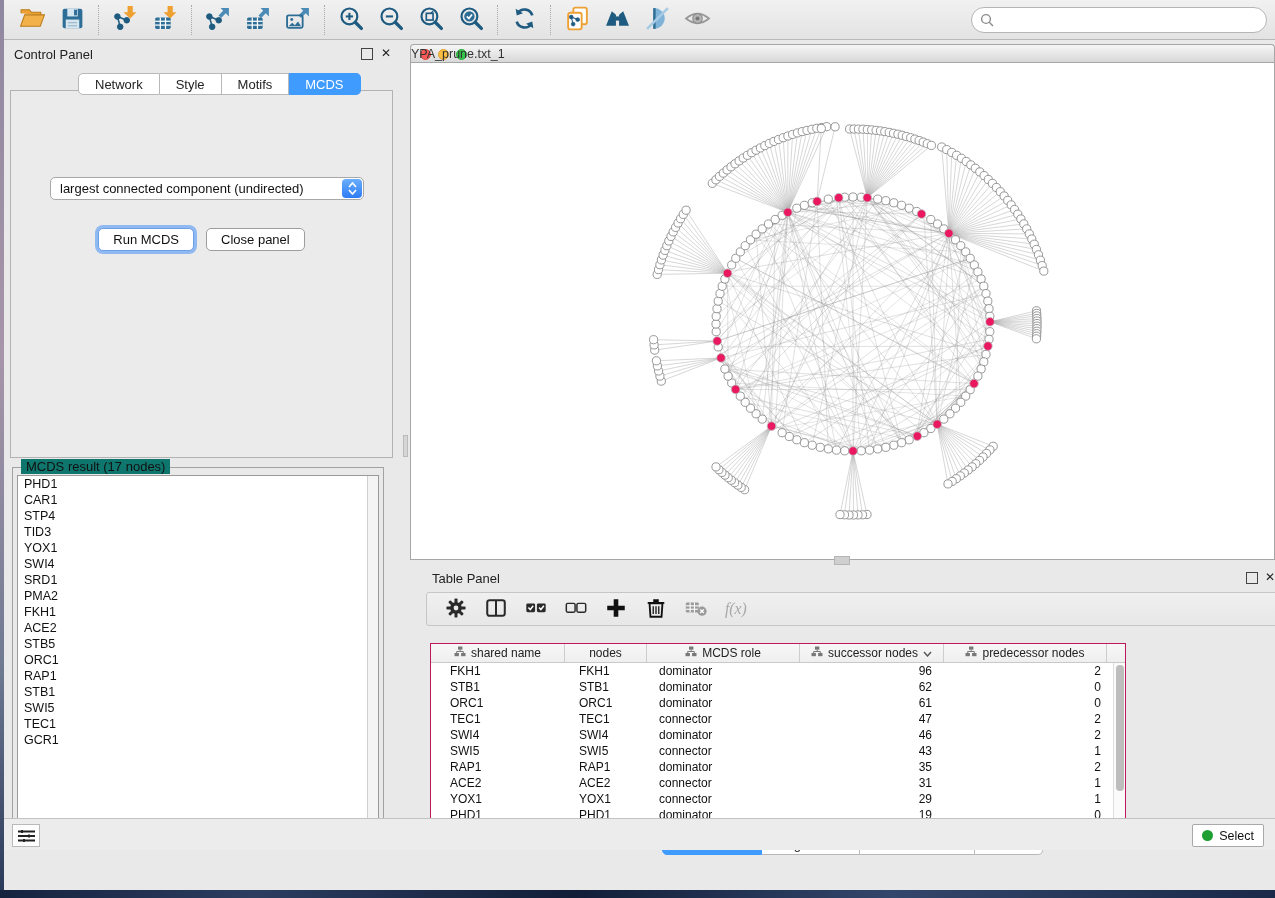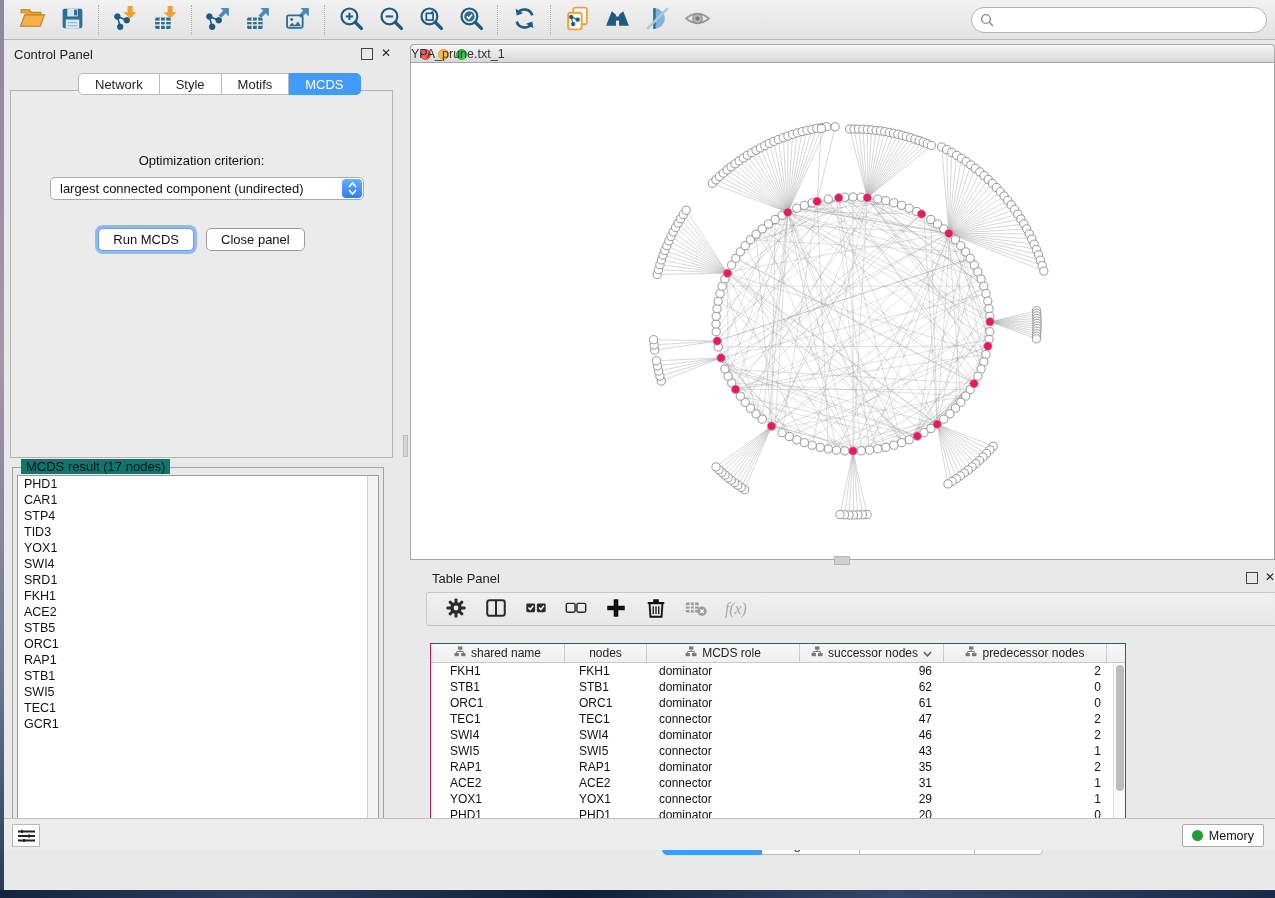--- a/index.html
+++ b/index.html
@@ -302,21 +302,20 @@
         <span class="float-btn cp-float"></span>
         <span class="close-btn cp-close">✕</span>
       </div>
       <div class="cp-tabs" id="cp-tabs">
           <div class="tab">Network</div>
           <div class="tab">Style</div>
           <div class="tab">Motifs</div>
           <div class="tab active">MCDS</div>
         </div>
       <div class="cp-content">
-        <div class="opt-label">Optimization criterion:</div>
         <div class="criterion-select">
           <span>largest connected component (undirected)</span>
           <span class="stepper">
             <svg viewBox="0 0 9 6">
                 <path d="M1 5l3.5-4L8 5" fill="none" stroke="#fff" stroke-width="1.6"></path>
               </svg>
             <svg viewBox="0 0 9 6">
                 <path d="M1 1l3.5 4L8 1" fill="none" stroke="#fff" stroke-width="1.6"></path>
               </svg>
           </span>
@@ -330,20 +329,21 @@
         <span class="result-legend">MCDS result (17 nodes)</span>
         <div class="result-list" id="result-list">
 
         <div class="result-item">PHD1</div>
             <div class="result-item">CAR1</div>
             <div class="result-item">STP4</div>
             <div class="result-item">TID3</div>
             <div class="result-item">YOX1</div>
             <div class="result-item">SWI4</div>
             <div class="result-item">SRD1</div>
+            <div class="result-item">PMA2</div>
             <div class="result-item">FKH1</div>
             <div class="result-item">ACE2</div>
             <div class="result-item">STB5</div>
             <div class="result-item">ORC1</div>
             <div class="result-item">RAP1</div>
             <div class="result-item">STB1</div>
             <div class="result-item">SWI5</div>
             <div class="result-item">TEC1</div>
             <div class="result-item">GCR1</div>
             <div class="result-scroll"></div>
@@ -1137,21 +1137,21 @@
               <div class="td" style="width: 134px; padding: 0px 0px 0px 19px;">YOX1</div>
               <div class="td" style="width: 82px; padding: 0px 0px 0px 14px;">YOX1</div>
               <div class="td" style="width: 153px; padding: 0px 0px 0px 12px;">connector</div>
               <div class="td num" style="width: 144px; padding: 0px 12px 0px 0px;">29</div>
               <div class="td num" style="width: 163px; padding: 0px 6px 0px 0px;">1</div>
             </div>
             <div class="tbl-row">
               <div class="td" style="width: 134px; padding: 0px 0px 0px 19px;">PHD1</div>
               <div class="td" style="width: 82px; padding: 0px 0px 0px 14px;">PHD1</div>
               <div class="td" style="width: 153px; padding: 0px 0px 0px 12px;">dominator</div>
-              <div class="td num" style="width: 144px; padding: 0px 12px 0px 0px;">20</div>
+              <div class="td num" style="width: 144px; padding: 0px 12px 0px 0px;">19</div>
               <div class="td num" style="width: 163px; padding: 0px 6px 0px 0px;">0</div>
             </div>
             <div class="tbl-scroll">
             <div class="tbl-thumb"></div>
           </div>
           </div>
         <div class="tp-tabs" id="tp-tabs">
             <div class="tab active">Node Table</div>
             <div class="tab">Edge Table</div>
             <div class="tab">Network Table</div>
@@ -1170,17 +1170,17 @@
             </g>
           <g fill="#222">
               <rect x="3" y="1" width="2" height="3"></rect>
               <rect x="10" y="5.5" width="2" height="3"></rect>
               <rect x="5" y="10" width="2" height="3"></rect>
             </g>
         </svg>
       </button>
       <button class="memory-btn">
         <span class="memory-dot"></span>
-        <span>Memory</span>
+        <span>Select</span>
       </button>
     </div>
   </div>
 </div>
 
 </body></html>

